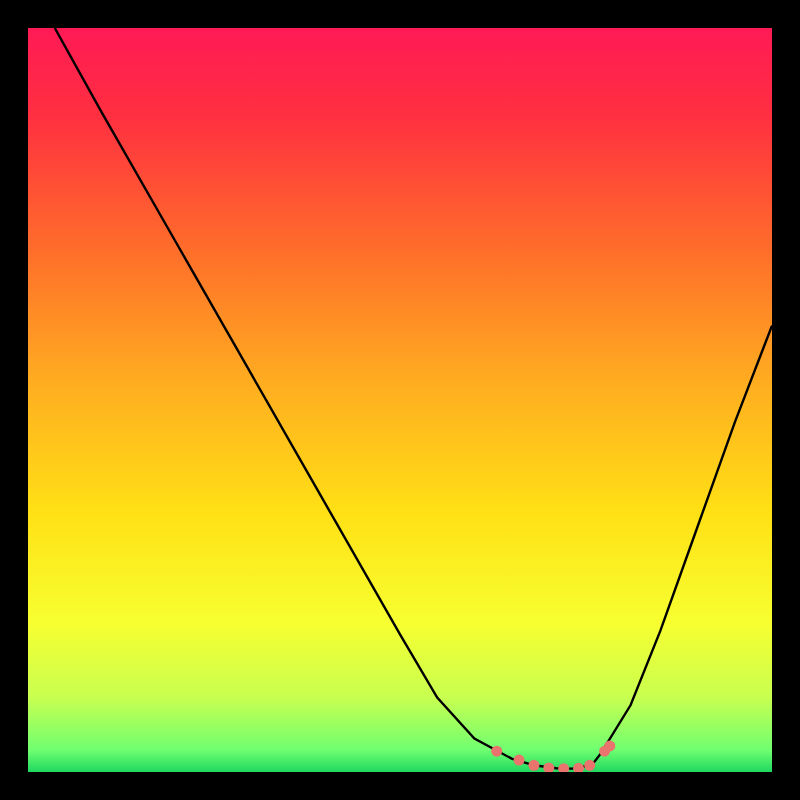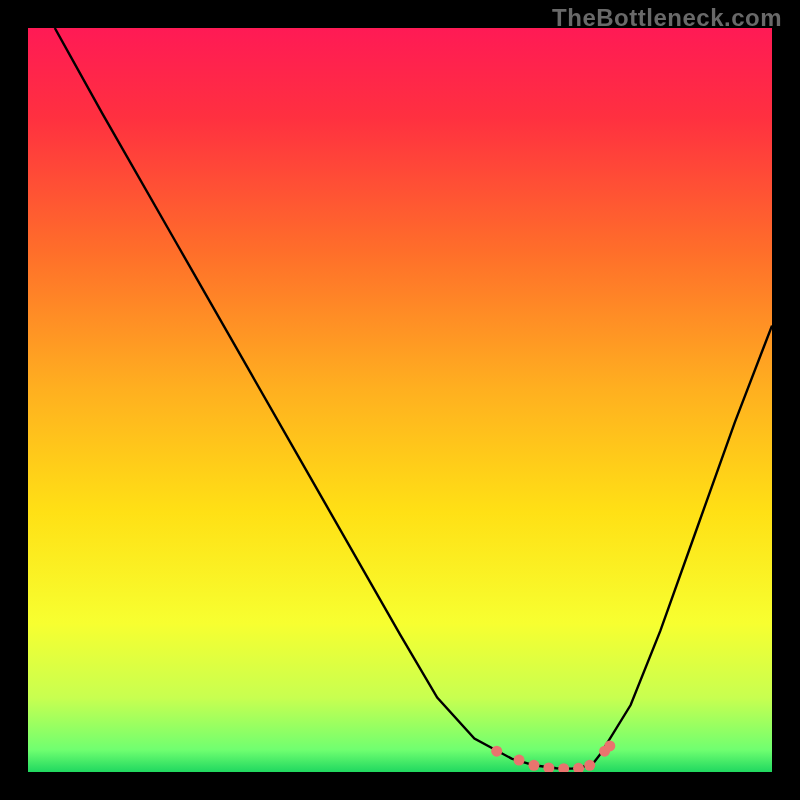--- a/index.html
+++ b/index.html
@@ -31,21 +31,20 @@
     position: absolute;
     top: 0;
     left: 0;
     width: 800px;
     height: 800px;
   }
 </style>
 </head>
 <body>
 <div class="stage">
-  <div class="watermark">TheBottleneck.com</div>
   <svg class="plot" viewBox="0 0 800 800">
     <defs>
       <clipPath id="inner-clip">
         <rect x="28" y="28" width="744" height="744"></rect>
       </clipPath>
       <linearGradient id="heat" x1="0" y1="0" x2="0" y2="1">
         <stop offset="0%" stop-color="#ff1a55"></stop>
         <stop offset="12%" stop-color="#ff3040"></stop>
         <stop offset="30%" stop-color="#ff6e2a"></stop>
         <stop offset="48%" stop-color="#ffae20"></stop>

